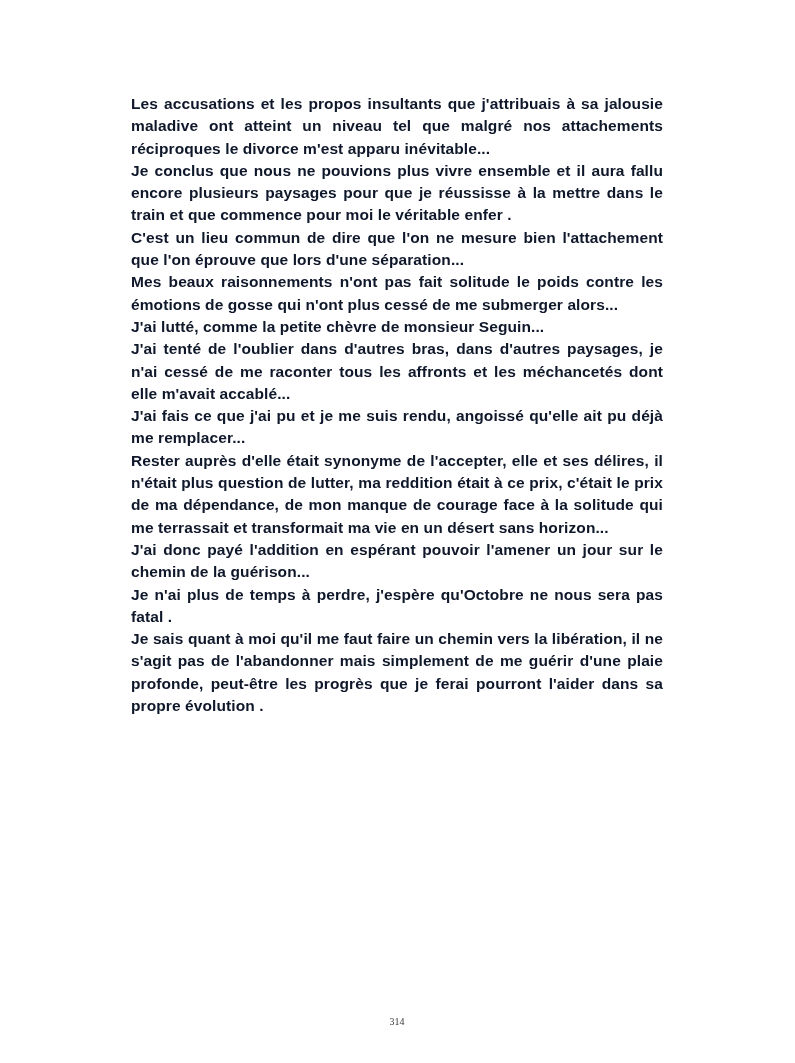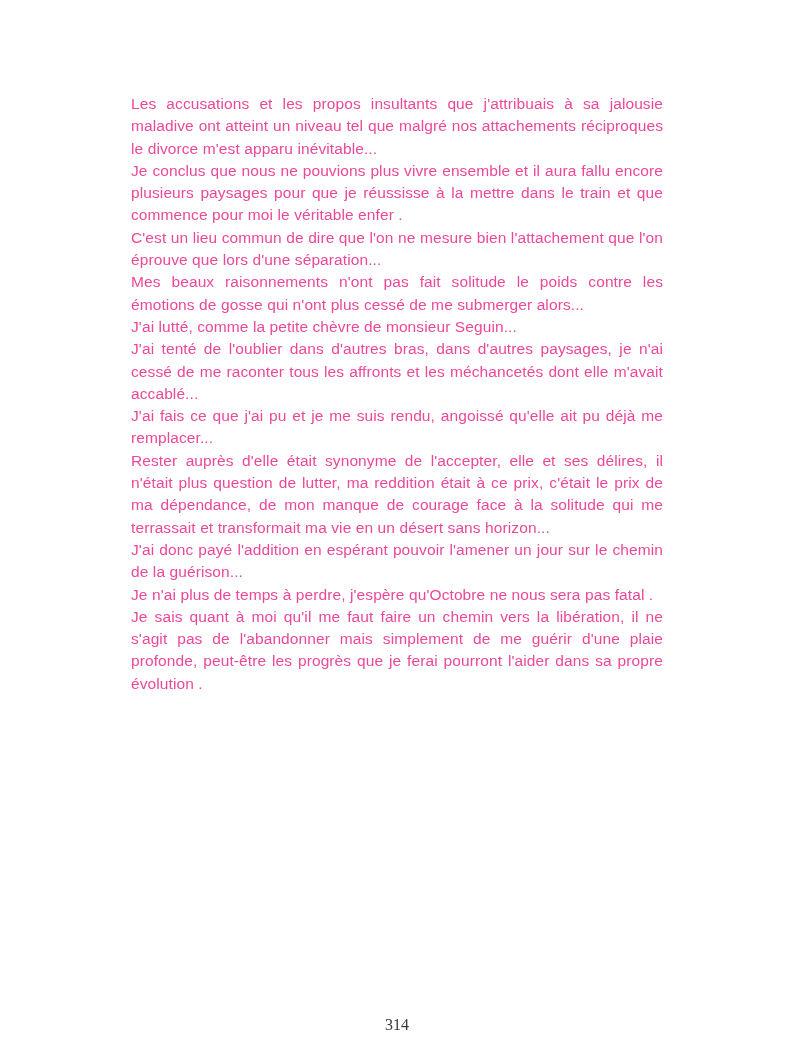--- a/index.html
+++ b/index.html
@@ -13,38 +13,39 @@
     height: 1063px;
     background: #ffffff;
     overflow: hidden;
     font-family: "Liberation Sans", sans-serif;
   }
   .text-block {
     position: absolute;
     left: 131px;
     top: 93px;
     width: 532px;
-    color: #ec4899;
+    color: #0f172a;
     font-size: 15.5px;
     line-height: 22.3px;
     text-align: justify;
     letter-spacing: 0.1px;
+    font-weight: bold;
   }
   .text-block p {
     margin: 0;
     padding: 0;
   }
   .page-number {
     position: absolute;
     left: 131px;
     top: 1016px;
     width: 532px;
     text-align: center;
     font-family: "Liberation Serif", serif;
-    font-size: 16px;
+    font-size: 10px;
     color: #3a3a3a;
   }
 </style>
 </head>
 <body>
 
 <div class="page">
 
   <div class="text-block">
     <p>Les accusations et les propos insultants que j'attribuais à sa jalousie maladive ont atteint un niveau tel que malgré nos attachements réciproques le divorce m'est apparu inévitable...</p>

